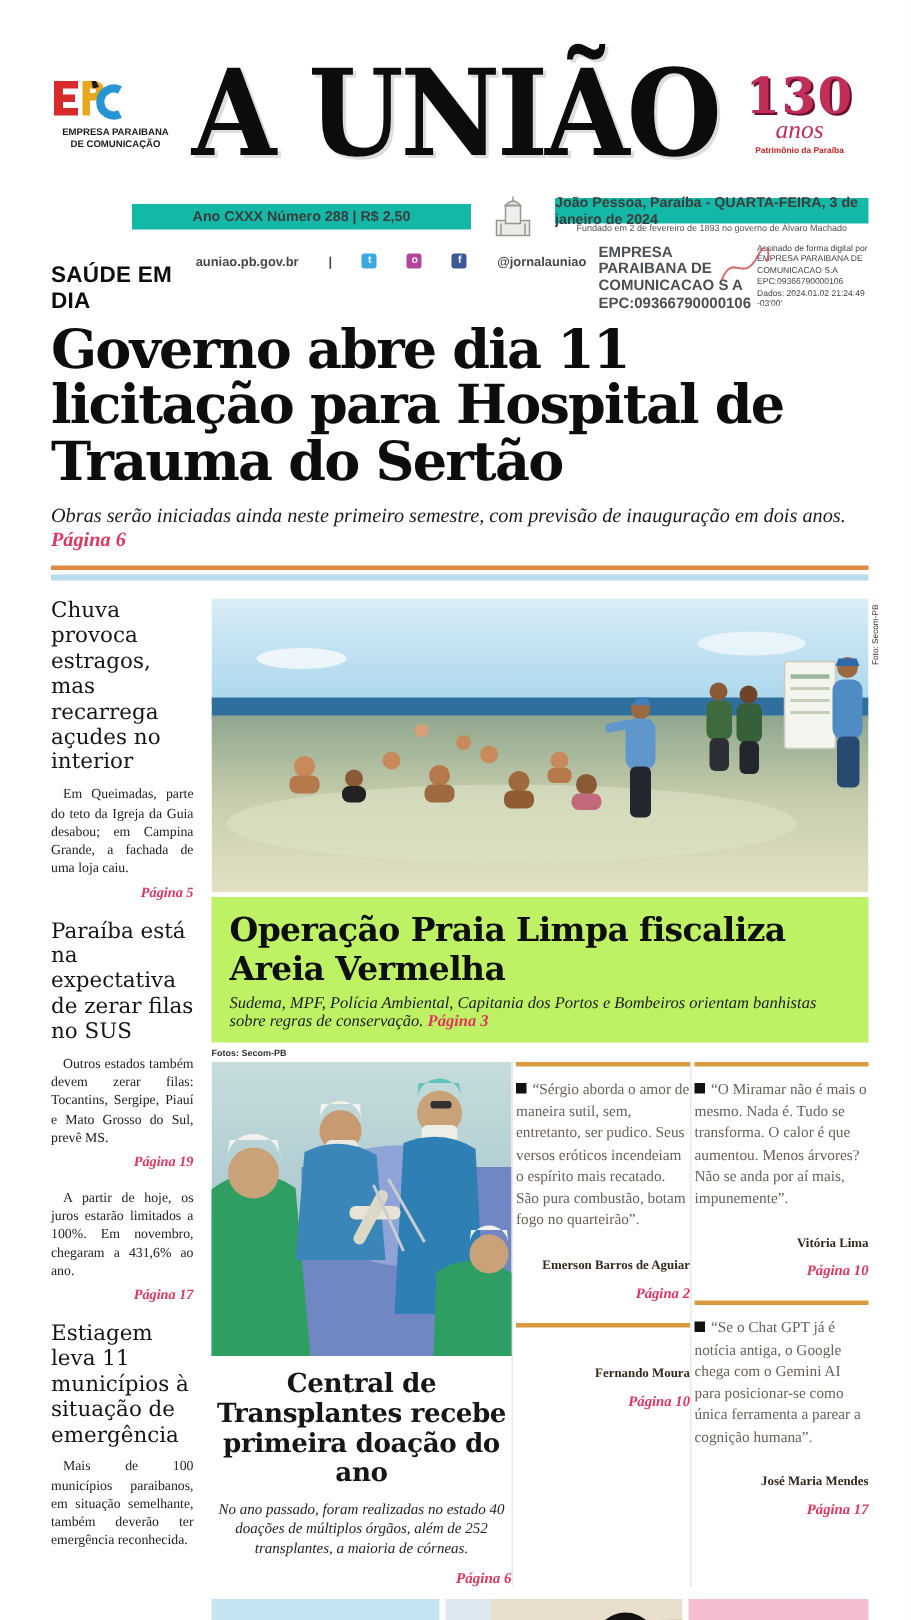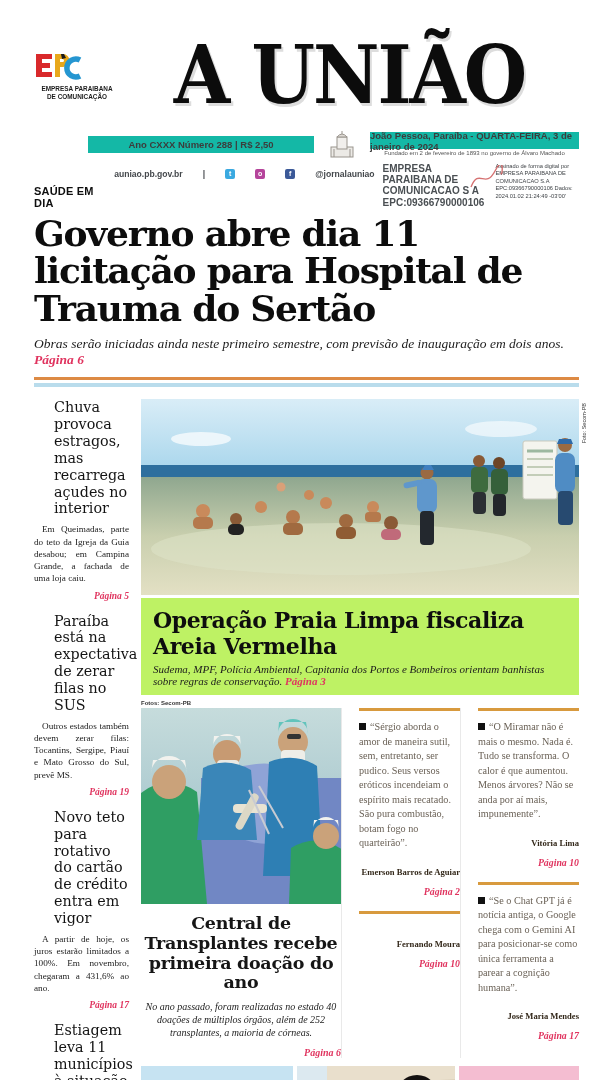--- a/index.html
+++ b/index.html
@@ -28,21 +28,21 @@
   .bar { background:#14b8a6; height:17px; display:flex; align-items:center; justify-content:center;
     font-family:"Liberation Sans",sans-serif; font-size:9.5px; font-weight:bold; color:#3c3c3c; }
   .bar-left { margin-left:54px; width:226px; }
   .building-wrap { width:56px; display:flex; justify-content:center; align-items:flex-end; position:relative; height:30px; }
   .bar-right-wrap { flex:1; }
   .bar-right { width:100%; }
   .founded { font-family:"Liberation Sans",sans-serif; font-size:6px; color:#555; text-align:center; margin-top:1px; }
 
   
   .meta-row { display:flex; margin-top:4px; min-height:46px; }
-  .kicker { align-self:flex-end; font-family:"Liberation Sans",sans-serif; font-size:11px; font-weight:bold; letter-spacing:.2px; color:#0e0e0e; }
+  .kicker { align-self:flex-end; font-family:"Liberation Sans",sans-serif; font-size:15px; font-weight:bold; letter-spacing:.2px; color:#0e0e0e; }
   .meta-spacer { flex:1; }
   .social { align-self:flex-start; display:flex; align-items:center; gap:20px; margin-top:6px;
     font-family:"Liberation Sans",sans-serif; font-size:8.6px; font-weight:bold; color:#44484c; }
   .s-icon { width:10px; height:10px; border-radius:2px; color:#fff; font-size:7px; line-height:10px; text-align:center; font-family:"Liberation Sans",sans-serif; }
   .s-tw { background:#3aa9e0; } .s-ig { background:#b5449b; } .s-fb { background:#3b5998; }
   .sig-entity { width:112px; margin-left:8px; font-family:"Liberation Sans",sans-serif; font-size:10px; font-weight:bold; color:#4a4f53; line-height:1.12; }
   .sig-details { width:86px; margin-left:4px; font-family:"Liberation Sans",sans-serif; font-size:5.7px; color:#3f4347; line-height:1.3; position:relative; }
   .scribble { position:absolute; left:-26px; top:2px; opacity:.8; }
 
   
@@ -51,21 +51,21 @@
   .deck-row { margin-top:9px; font-style:italic; font-size:13.5px; color:#1c1c1c; }
   .pref { color:#e0345f; font-weight:bold; font-style:italic; }
   .rule-orange { height:3px; background:#dd8a44; margin-top:9px; }
   .rule-blue { height:4px; background:#b9dcec; margin-top:3px; }
 
   
   .body-grid { display:grid; grid-template-columns:95px 438px; column-gap:12px; margin-top:12px; }
 
   
   .rail-item { margin-bottom:12px; }
-  .rail-title { font-family:"DejaVu Serif",serif; font-size:14.3px; line-height:1.18; color:#141414;margin-left:20px; }
+  .rail-title { font-family:"DejaVu Serif",serif; font-size:14.3px; line-height:1.18; color:#141414; }
   .rail-text { font-size:9.2px; line-height:1.33; text-align:justify; margin-top:6px; color:#222; text-indent:8px; }
   .rail-page { text-align:right; font-size:9.5px; margin-top:6px; }
 
   
   .photo-frame { position:relative; }
   .vcredit { position:absolute; writing-mode:vertical-rl; transform:rotate(180deg);
     font-family:"Liberation Sans",sans-serif; font-size:5.5px; color:#333; }
   .vc-right { right:-8px; top:4px; }
 
   .caption-box { background:#bef264; padding:9px 12px 8px; margin-top:3px; }
@@ -73,21 +73,21 @@
   .caption-deck { font-style:italic; font-size:11px; margin-top:4px; color:#1c1c1c; }
 
   .fotos-credit { font-family:"Liberation Sans",sans-serif; font-size:6px; font-weight:bold; color:#333; margin:5px 0 2px; }
 
   
   .mid-grid { display:grid; grid-template-columns:200px 107px 107px; column-gap:12px; }
   .t-title { font-family:"DejaVu Serif",serif; font-weight:bold; font-size:17.5px; line-height:1.12; text-align:center; margin-top:10px; letter-spacing:-.3px; }
   .t-sum { font-style:italic; font-size:10px; line-height:1.3; text-align:center; margin-top:7px; color:#1d1d1d; }
   .t-page { text-align:right; font-size:10px; margin-top:8px; }
 
-  .qcol { border-left:1px solid #e9e9e9; padding-left:17px; margin-left:-12px; }
+  .qcol { border-left:1px solid #e9e9e9; padding-left:2px; margin-left:-12px; }
   .quote-block { border-top:3px solid #d89a3e; padding-top:9px; margin-bottom:4px; }
   .q-text { font-size:10.2px; line-height:1.42; color:#6a6156; }
   .q-text::before { content:""; display:inline-block; width:7px; height:7px; background:#111; margin-right:4px; }
   .q-author { text-align:right; font-size:8.6px; font-weight:bold; color:#33281a; margin-top:16px; }
   .q-page { text-align:right; font-size:9.8px; margin-top:9px; margin-bottom:14px; }
 
   
   .bottom-grid { display:grid; grid-template-columns:152px 158px 1fr; column-gap:4px; margin-top:8px; height:131px; }
   .tint-box { padding:5px; height:100%; }
   .box-blue { background:#c6e3f2; }
@@ -105,20 +105,25 @@
       <svg width="48" height="32" viewBox="0 0 48 32">
         <path d="M2,3 h16 v5 h-10 v4 h8 v5 h-8 v4 h10 v5 H2 z" fill="#d9292b"></path>
         <path d="M21,3 h8 a6.5,6.5 0 0 1 0 13 h-3 v10 h-5 z M26,8 v3 h2.5 a1.5,1.5 0 0 0 0-3 z" fill="#e8a81c"></path>
         <path d="M27,3 l3,0 2,4 -4,1 z" fill="#1a1a1a"></path>
         <path d="M46,9 a9,9 0 1 0 0,16" stroke="#2596d1" stroke-width="5.5" fill="none"></path>
       </svg>
       <div class="epc-org">EMPRESA PARAIBANA</div>
       <div class="epc-org" style="margin-top:0">DE COMUNICAÇÃO</div>
     </div>
     <div class="masthead">A UNIÃO</div>
+    <div class="anniv">
+      <div class="anniv-num">130</div>
+      <div class="anniv-word">anos</div>
+      <div class="anniv-tag">Patrimônio da Paraíba</div>
+    </div>
   </div>
 
   <div class="bars-row">
     <div class="bar bar-left">Ano CXXX Número 288 |  R$ 2,50</div>
     <div class="building-wrap">
       <svg width="26" height="30" viewBox="0 0 26 30">
         <rect x="2" y="18" width="22" height="10" fill="#eceae6" stroke="#9a958e" stroke-width="1"></rect>
         <rect x="8" y="8" width="10" height="12" fill="#f1efec" stroke="#9a958e" stroke-width="1"></rect>
         <path d="M8,8 Q13,2 18,8 Z" fill="#dedad4" stroke="#9a958e" stroke-width="1"></path>
         <line x1="13" y1="2" x2="13" y2="5" stroke="#9a958e" stroke-width="1"></line>
@@ -167,21 +172,20 @@
         <div class="rail-title">Chuva provoca estragos, mas recarrega açudes no interior</div>
         <div class="rail-text">Em Queimadas, parte do teto da Igreja da Guia desabou; em Campina Grande, a fachada de uma loja caiu.</div>
         <div class="rail-page pref">Página 5</div>
       </div>
       <div class="rail-item">
         <div class="rail-title">Paraíba está na expectativa de zerar filas no SUS</div>
         <div class="rail-text">Outros estados também devem zerar filas: Tocantins, Sergipe, Piauí e Mato Grosso do Sul, prevê MS.</div>
         <div class="rail-page pref">Página 19</div>
       </div>
       <div class="rail-item">
-        <div class="rail-title">Novo teto para rotativo do cartão de crédito entra em vigor</div>
         <div class="rail-text">A partir de hoje, os juros estarão limitados a 100%. Em novembro, chegaram a 431,6% ao ano.</div>
         <div class="rail-page pref">Página 17</div>
       </div>
       <div class="rail-item">
         <div class="rail-title">Estiagem leva 11 municípios à situação de emergência</div>
         <div class="rail-text">Mais de 100 municípios paraibanos, em situação semelhante, também deverão ter emergência reconhecida.</div>
 
       </div>
 
     </div>

